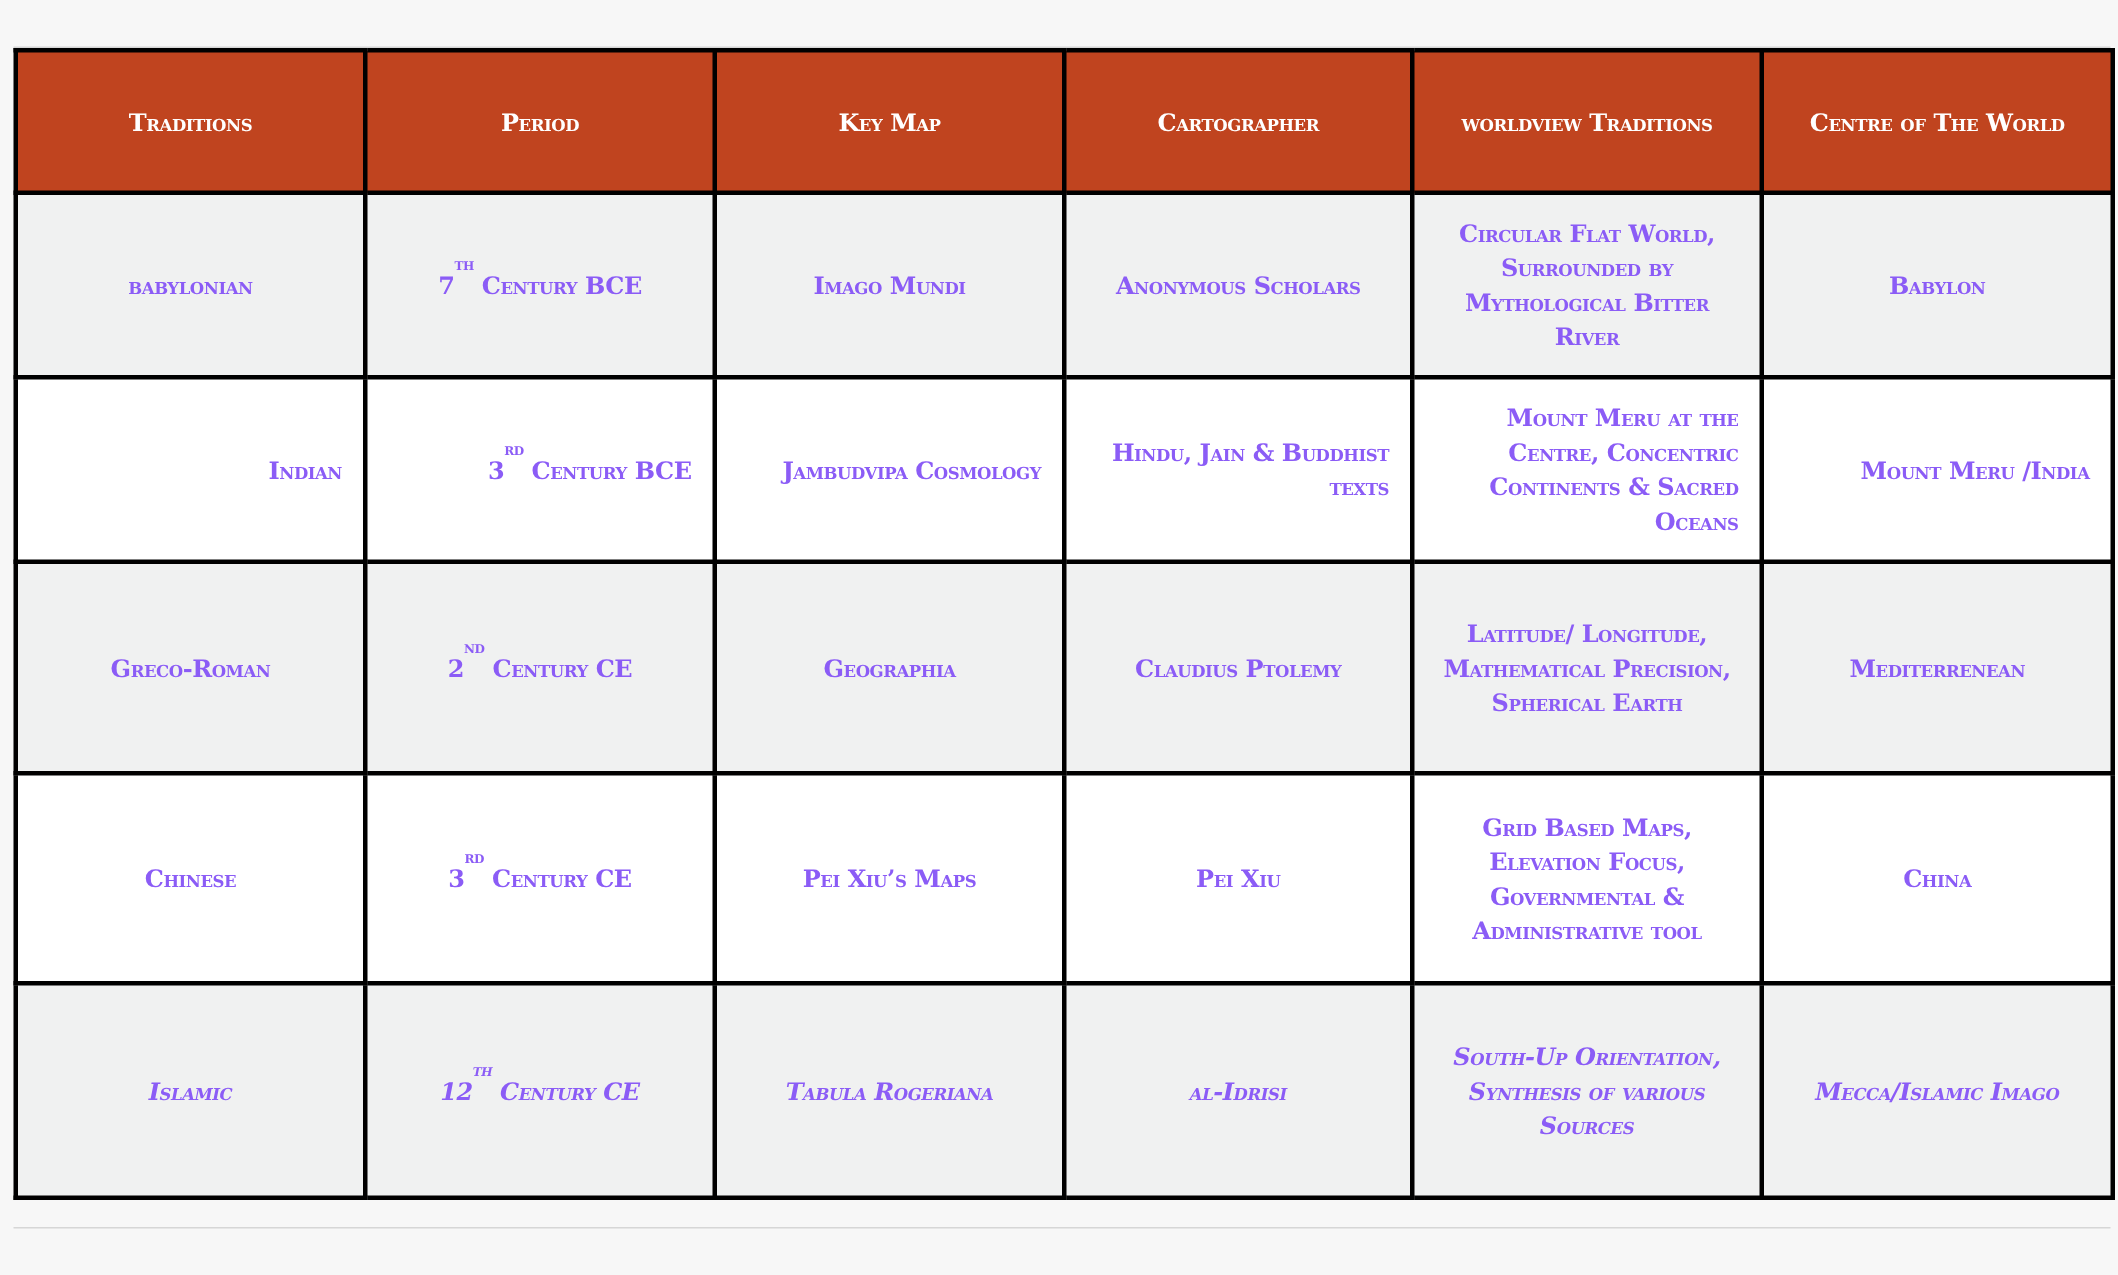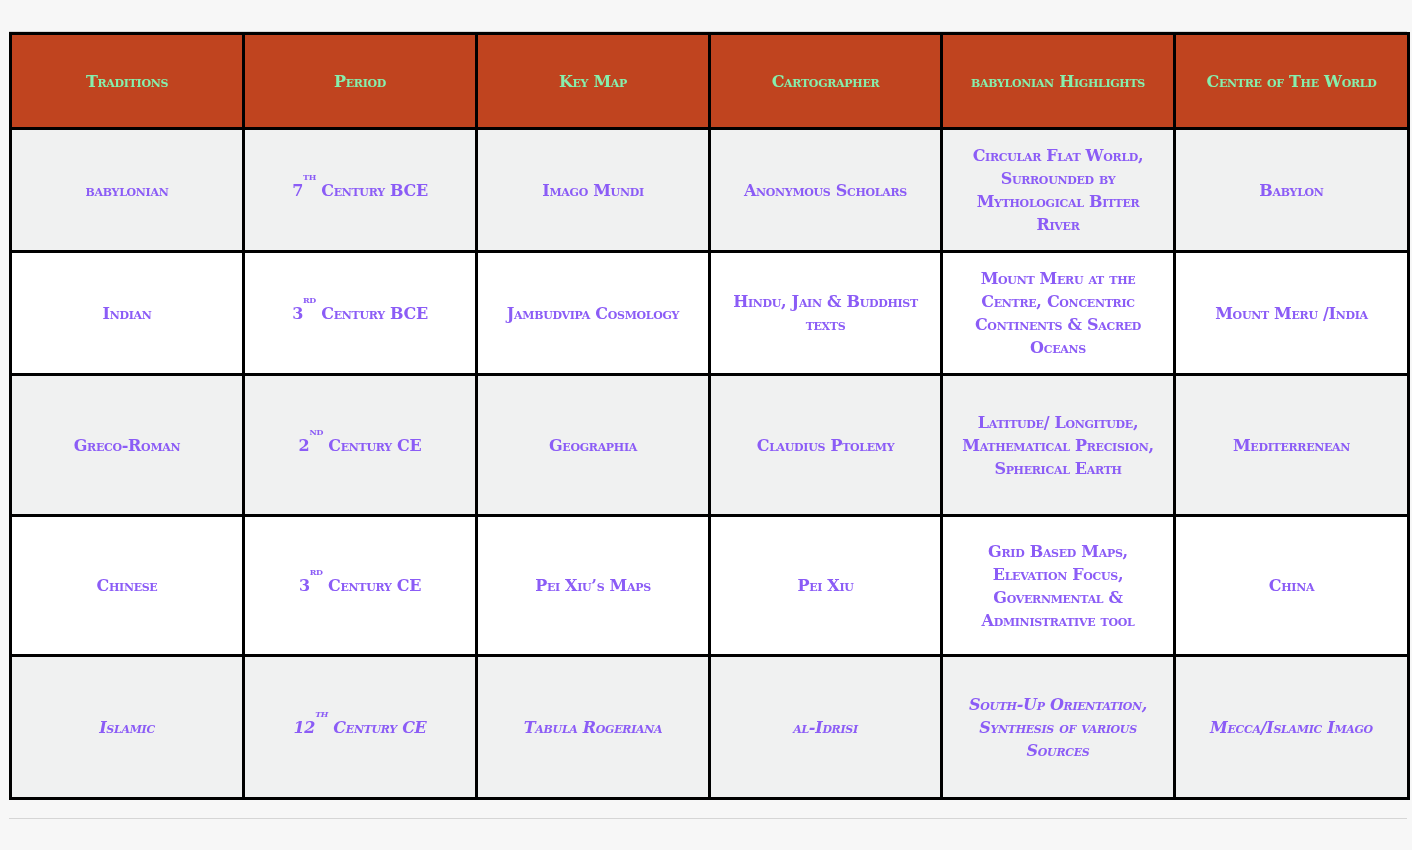--- a/index.html
+++ b/index.html
@@ -29,29 +29,29 @@
     font-variant: small-caps;
     font-weight: bold;
     letter-spacing: -0.3px;
     padding: 0 14px;
     line-height: 23px;
   }
   table.worldview th {
     background: #c0441f;
     height: 92px;
     font-size: 16px;
-    color: #86efac;
+    color: #ffffff;
   }
   table.worldview td {
     font-size: 16px;
   }
   tr.row-odd td { background: #f0f1f1; }
   tr.row-even td { background: #ffffff; }
   tr.h1 td { height: 120px; }
-  tr.h2 td { height: 120px; }
+  tr.h2 td { height: 120px; text-align: right; }
   tr.h3 td { height: 138px; margin-top: 30px; }
   tr.h4 td { height: 137px; }
   tr.h5 td { height: 140px; font-style: italic; }
   sup { font-size: 11px; vertical-align: top; position: relative; top: -2px; line-height: 0; }
 </style>
 </head>
 <body>
 
 <div class="top-line"></div>
 
@@ -63,21 +63,21 @@
     <col style="width:232px">
       <col style="width:233px">
       <col style="width:234px">
   </colgroup>
   <thead>
     <tr>
       <th>Traditions</th>
       <th>Period</th>
       <th>Key Map</th>
       <th>Cartographer</th>
-      <th>babylonian Highlights</th>
+      <th>worldview Traditions</th>
       <th>Centre of The World</th>
     </tr>
   </thead>
   <tbody>
     <tr class="row-odd h1">
       <td>babylonian</td>
       <td><span>7</span><sup>th</sup><span> Century BCE</span></td>
       <td>Imago Mundi</td>
       <td>Anonymous Scholars</td>
       <td>Circular Flat World, Surrounded by Mythological Bitter River</td>

